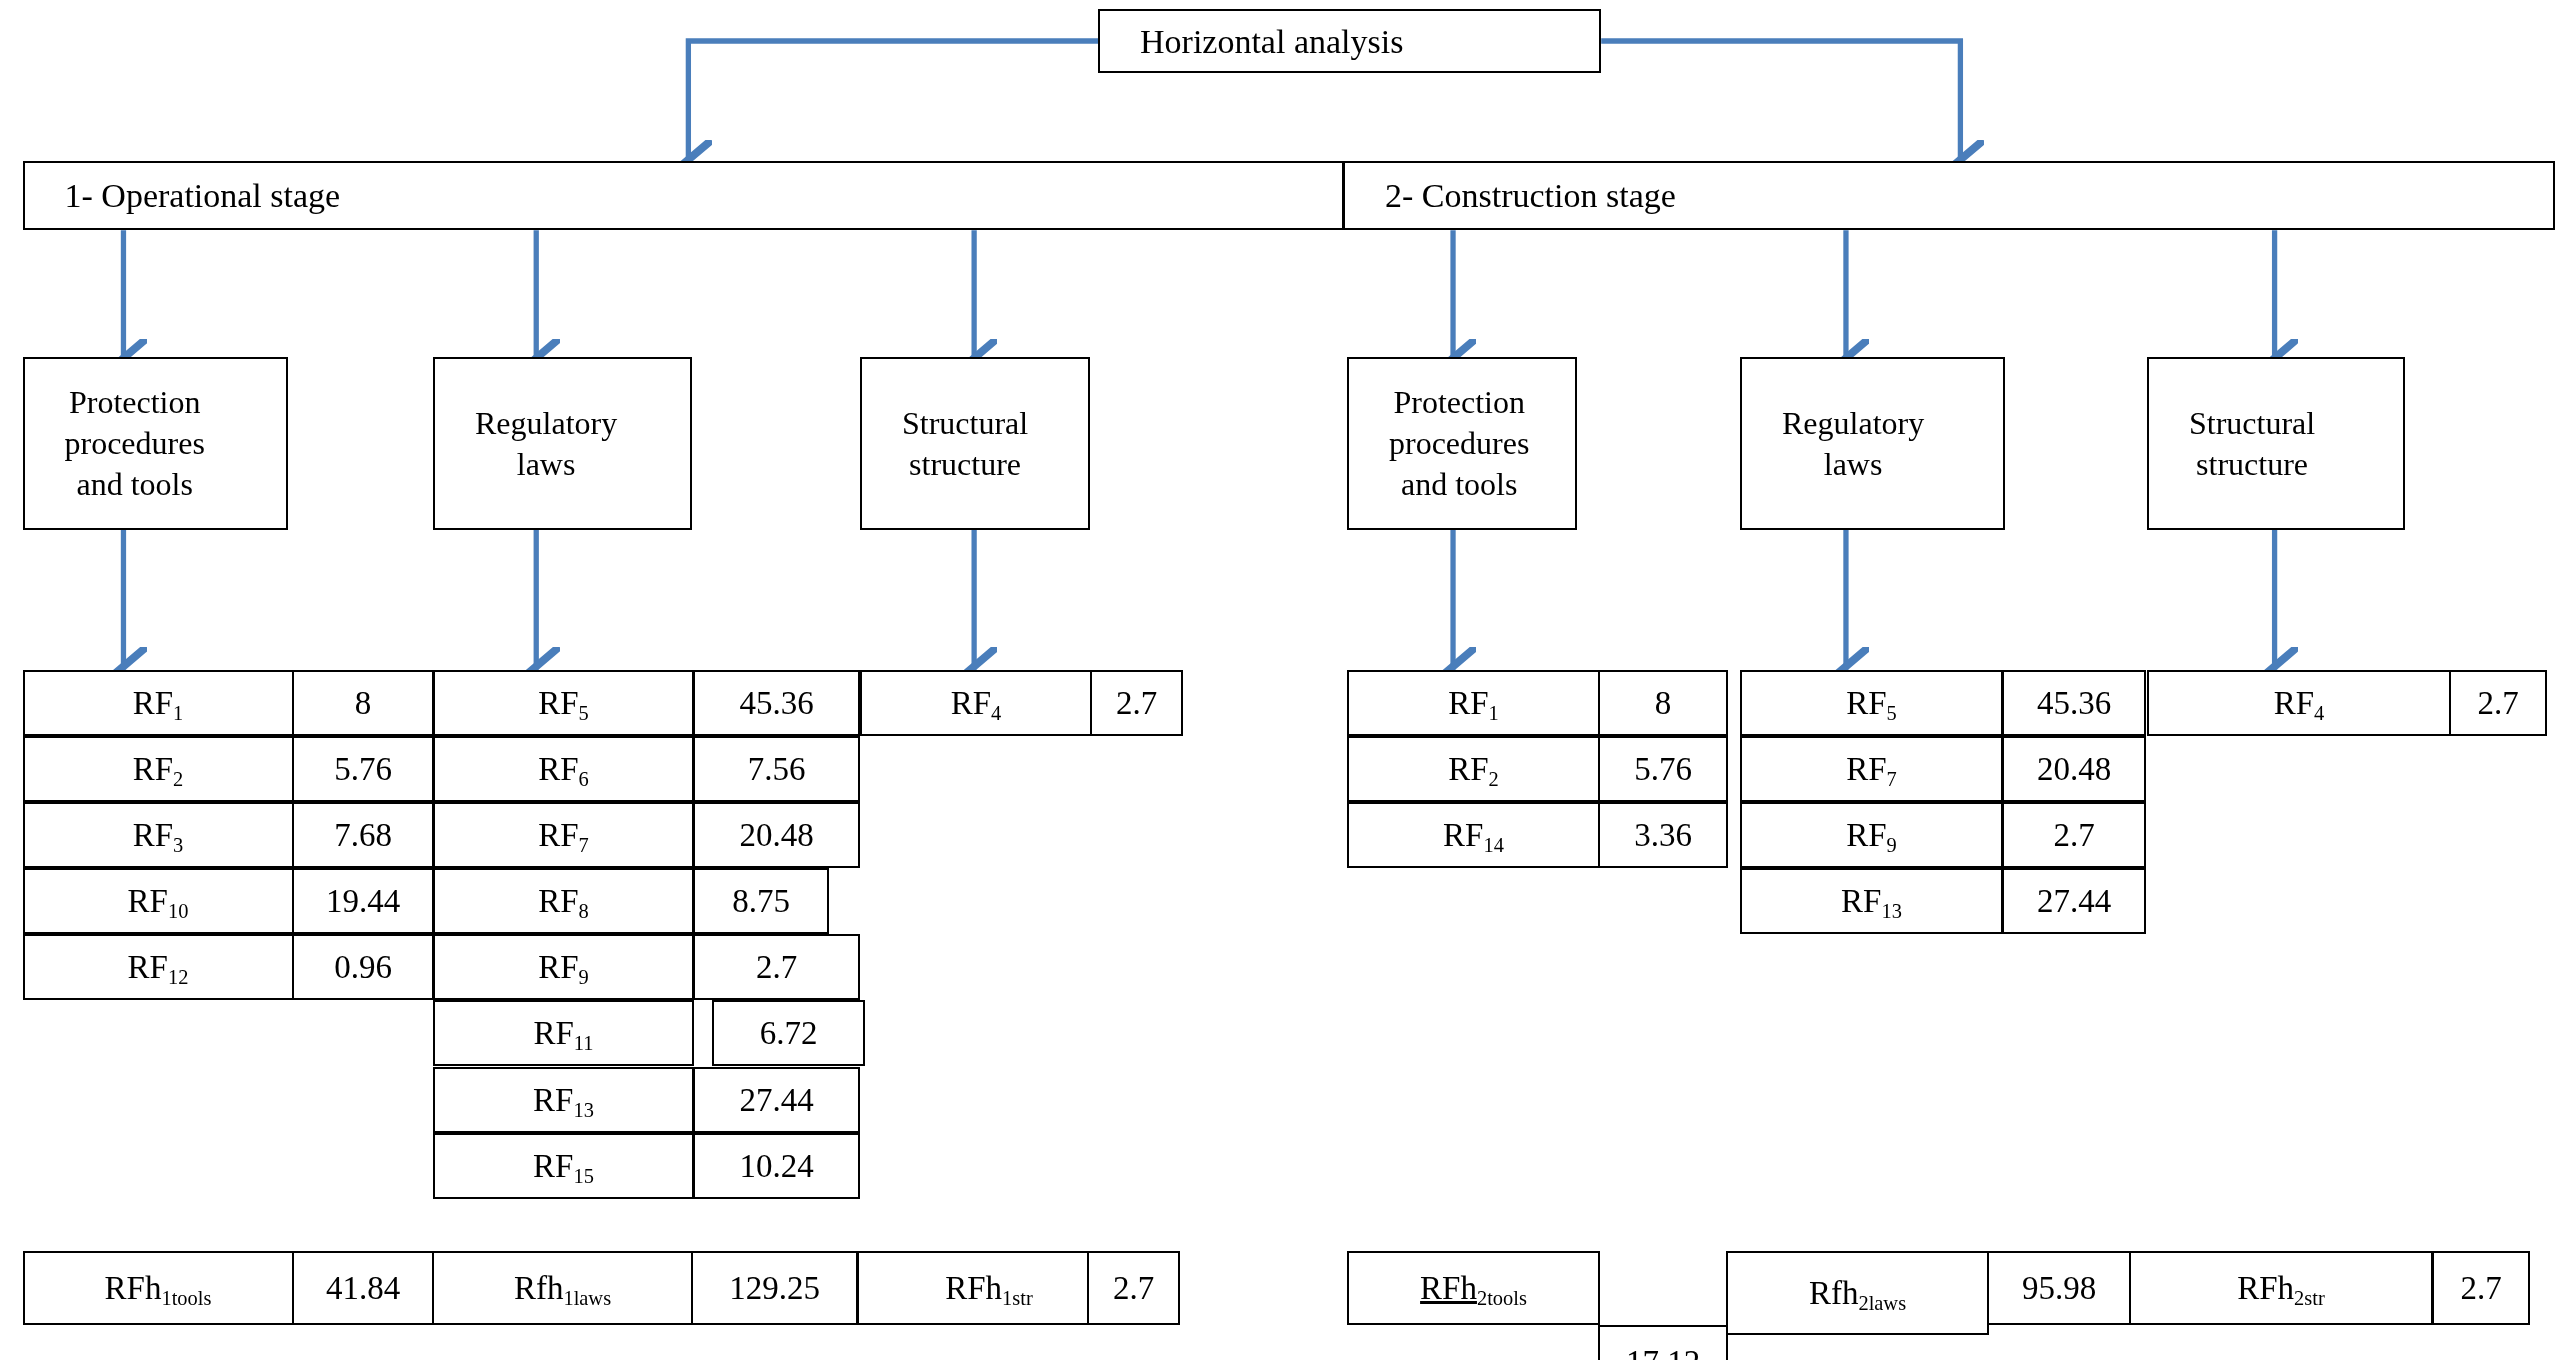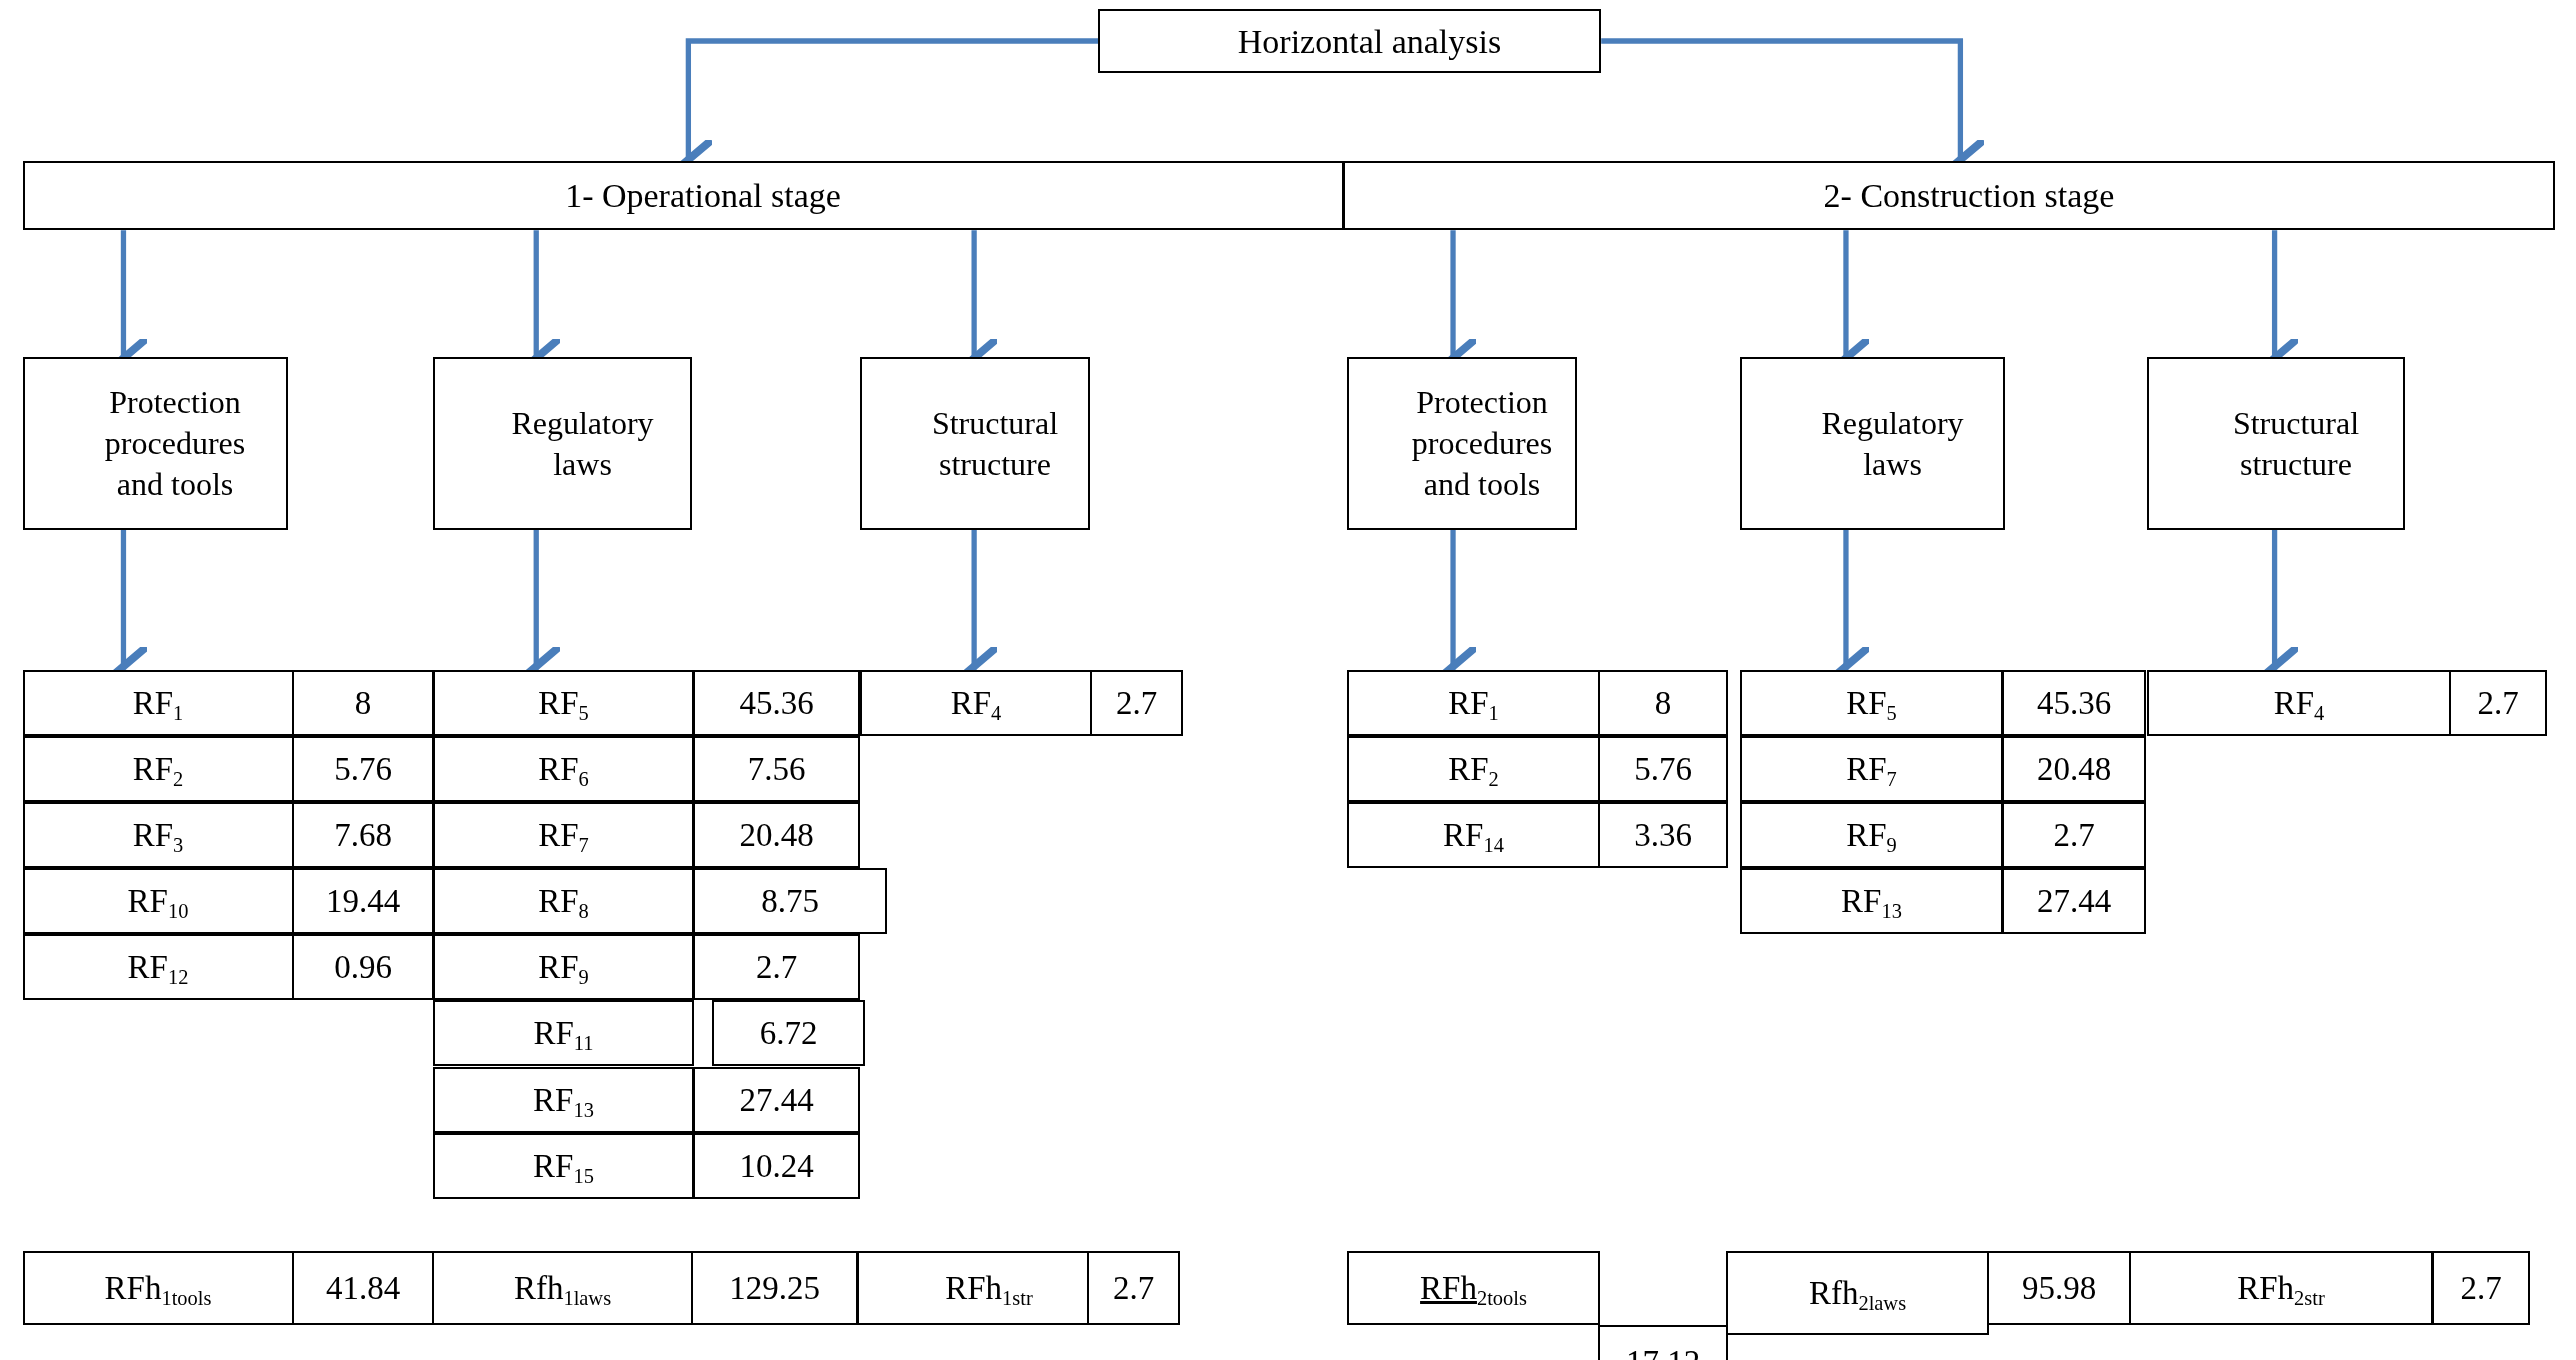--- a/index.html
+++ b/index.html
@@ -1,19 +1,19 @@
 <!DOCTYPE html>
 <html style="font-size:10.6px"><head>
 <meta charset="utf-8">
 <style>
   html,body{margin:0;padding:0;background:#fff;}
   body{width:2576px;height:1360px;position:relative;overflow:hidden;
        font-family:"Liberation Serif","DejaVu Serif",serif;color:#000;}
   .box{position:absolute;box-sizing:border-box;border:2.6px solid #000;background:#fff;
-       display:flex;align-items:center;justify-content:center;text-align:center;line-height:1.28;padding-left:40px;}
+       display:flex;align-items:center;justify-content:flex-start;text-align:center;line-height:1.28;padding-left:40px;}
   .title-box{font-size:34px;}
   .stage-box{font-size:34px;}
   .cat-box{font-size:32px;white-space:pre-line;}
   .cell{position:absolute;box-sizing:border-box;border:2px solid #000;background:#fff;
         display:flex;align-items:center;justify-content:center;font-size:33px;}
   .cell.sum{font-size:33px;}
   sub{font-size:0.62em;vertical-align:baseline;position:relative;top:0.30em;}
   svg.conn{position:absolute;left:0;top:0;width:2576px;height:1360px;overflow:visible;pointer-events:none;}
 </style>
 </head>
@@ -126,21 +126,21 @@
     </div>
     <div class="cell" style="left: 433px; top: 802px; width: 261px; height: 66px;">
       <span>RF<sub>7</sub></span>
     </div>
     <div class="cell" style="left: 693px; top: 802px; width: 167px; height: 66px;">
       <span>20.48</span>
     </div>
     <div class="cell" style="left: 433px; top: 868px; width: 261px; height: 66px;">
       <span>RF<sub>8</sub></span>
     </div>
-    <div class="cell" style="left: 693px; top: 868px; width: 194px; height: 66px; justify-content: center;">
+    <div class="cell" style="left: 693px; top: 868px; width: 136px; height: 66px; justify-content: center;">
       <span>8.75</span>
     </div>
     <div class="cell" style="left: 433px; top: 934px; width: 261px; height: 66px;">
       <span>RF<sub>9</sub></span>
     </div>
     <div class="cell" style="left: 693px; top: 934px; width: 167px; height: 66px;">
       <span>2.7</span>
     </div>
     <div class="cell" style="left: 433px; top: 1000px; width: 261px; height: 66px;">
       <span>RF<sub>11</sub></span>

